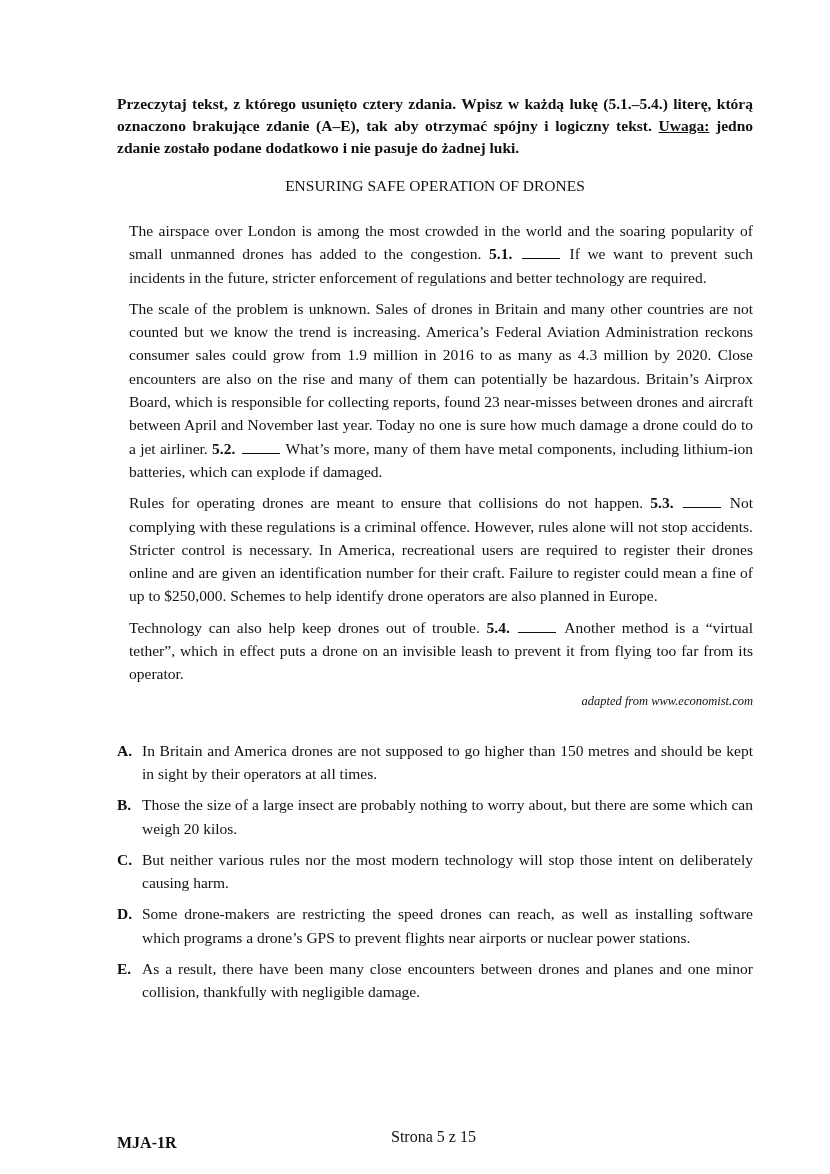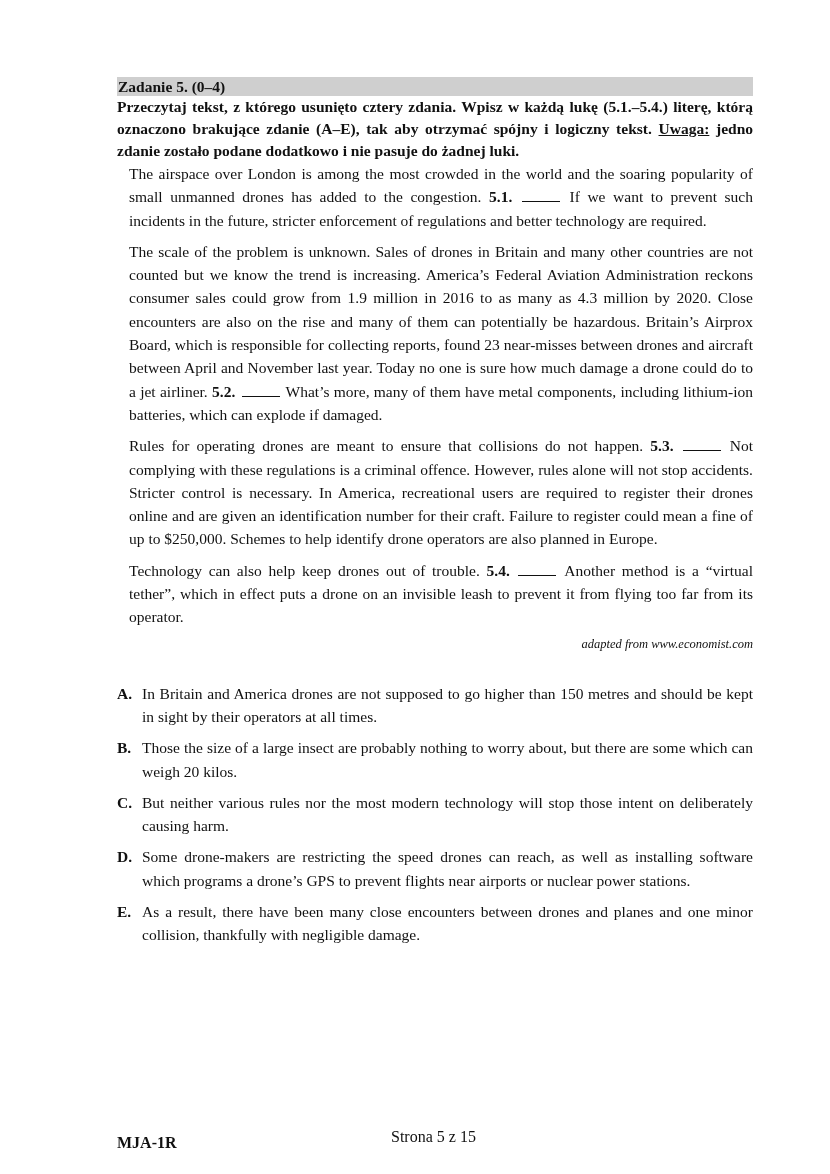--- a/index.html
+++ b/index.html
@@ -8,21 +8,21 @@
     font-family: "Liberation Serif", "DejaVu Serif", serif;
     color: #111111;
   }
   .page { position: absolute; left: 117px; top: 77px; width: 636px; }
   .task-header {
     background: #cfcfcf; height: 19px; line-height: 19px;
     font-weight: bold; font-size: 15.5px; padding-left: 1px;
   }
   .instructions {
     font-weight: bold; font-size: 15.5px; line-height: 22px;
-    text-align: justify; margin-top: 0px;
+    text-align: justify; margin-top: 16px;
   }
   .instructions .uwaga { text-decoration: underline; }
   .title {
     text-align: center; font-size: 15.5px; margin-top: 18px; margin-bottom: 24px;
     letter-spacing: 0px;
   }
   .para {
     font-size: 15.5px; line-height: 23.3px; text-align: justify; margin: 0 0 8px 12px;
   }
   .gap-label { font-weight: bold; }
@@ -42,26 +42,26 @@
     position: absolute; left: 117px; top: 1134px; font-weight: bold; font-size: 16px;
   }
   .footer-page {
     position: absolute; left: 391px; top: 1128px; font-size: 16px;
   }
 </style>
 </head>
 <body>
 
 <div class="page">
-  <div class="task-header">Zadanie 5. (0–4)</div>
   <div class="instructions">
     <span>Przeczytaj tekst, z którego usunięto cztery zdania. Wpisz w każdą lukę (5.1.–5.4.) literę, którą oznaczono brakujące zdanie (A–E), tak aby otrzymać spójny i logiczny tekst.</span>
     <span class="uwaga">Uwaga:</span><span> jedno zdanie zostało podane dodatkowo i nie pasuje do żadnej luki.</span>
   </div>
 
+  <div class="title">ENSURING SAFE OPERATION OF DRONES</div>
 
   <p class="para">
     <span>The airspace over London is among the most crowded in the world and the soaring popularity of small unmanned drones has added to the congestion. </span><span class="gap-label">5.1.</span> <span class="gap-line"></span><span> If we want to prevent such incidents in the future, stricter enforcement of regulations and better technology are required.</span>
   </p>
   <p class="para">
     <span>The scale of the problem is unknown. Sales of drones in Britain and many other countries are not counted but we know the trend is increasing. America’s Federal Aviation Administration reckons consumer sales could grow from 1.9 million in 2016 to as many as 4.3 million by 2020. Close encounters are also on the rise and many of them can potentially be hazardous. Britain’s Airprox Board, which is responsible for collecting reports, found 23 near-misses between drones and aircraft between April and November last year. Today no one is sure how much damage a drone could do to a jet airliner. </span><span class="gap-label">5.2.</span> <span class="gap-line"></span><span> What’s more, many of them have metal components, including lithium-ion batteries, which can explode if damaged.</span>
   </p>
   <p class="para">
     <span>Rules for operating drones are meant to ensure that collisions do not happen. </span><span class="gap-label">5.3.</span> <span class="gap-line"></span><span> Not complying with these regulations is a criminal offence. However, rules alone will not stop accidents. Stricter control is necessary. In America, recreational users are required to register their drones online and are given an identification number for their craft. Failure to register could mean a fine of up to $250,000. Schemes to help identify drone operators are also planned in Europe.</span>
   </p>

